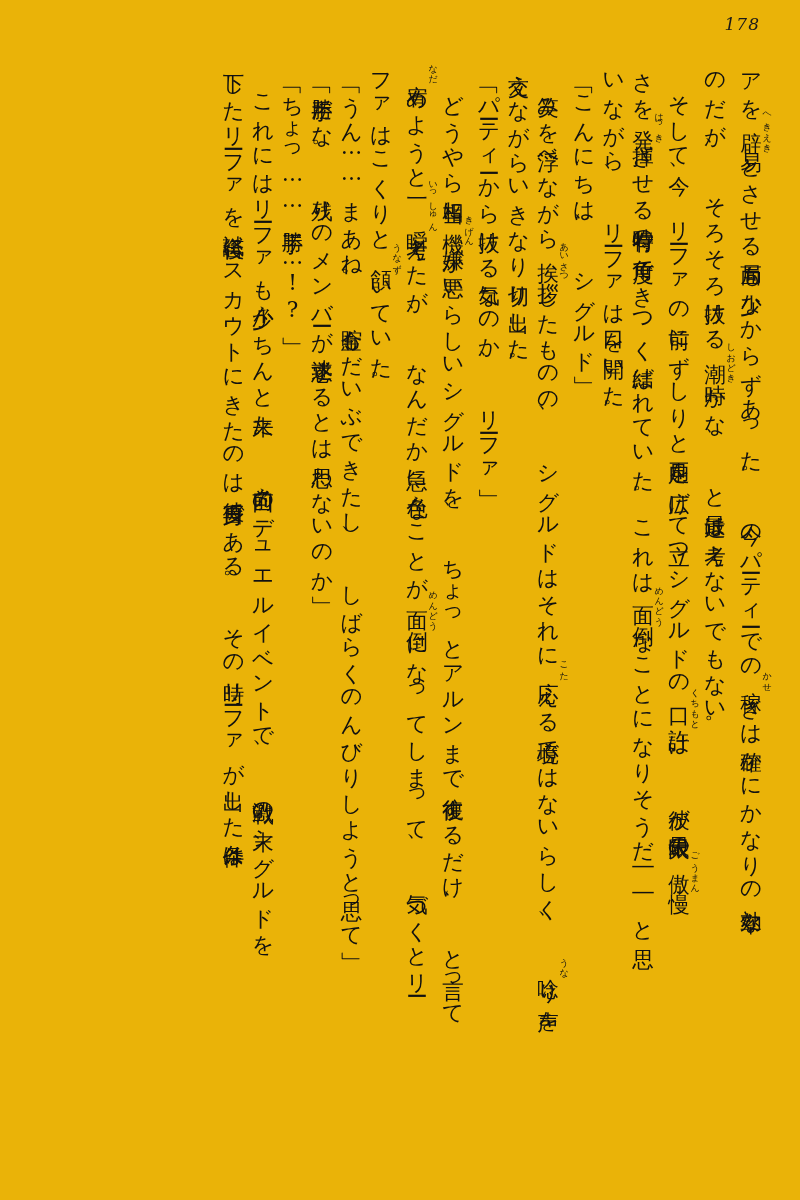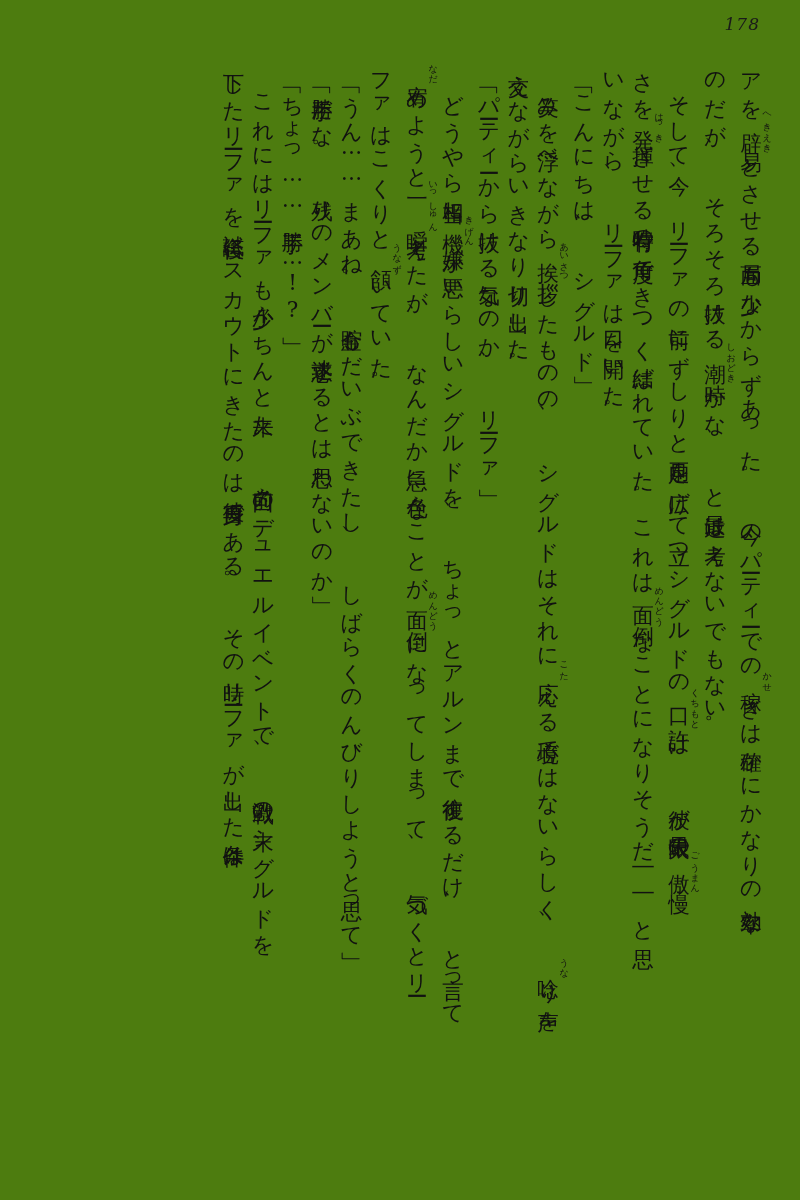--- a/index.html
+++ b/index.html
@@ -13,21 +13,21 @@
     overflow: hidden;
     font-family: "DejaVu Serif", "Liberation Serif", serif;
     color: #111111;
   }
 
   .page {
     position: relative;
     width: 800px;
     height: 1200px;
     box-sizing: border-box;
-    background: #4d7c0f;
+    background: #eab308;
   }
 
   .page-number {
     position: absolute;
     top: 14px;
     right: 40px;
     font-size: 17px;
     font-style: italic;
     font-family: "DejaVu Serif", "Liberation Serif", serif;
     letter-spacing: 1px;

